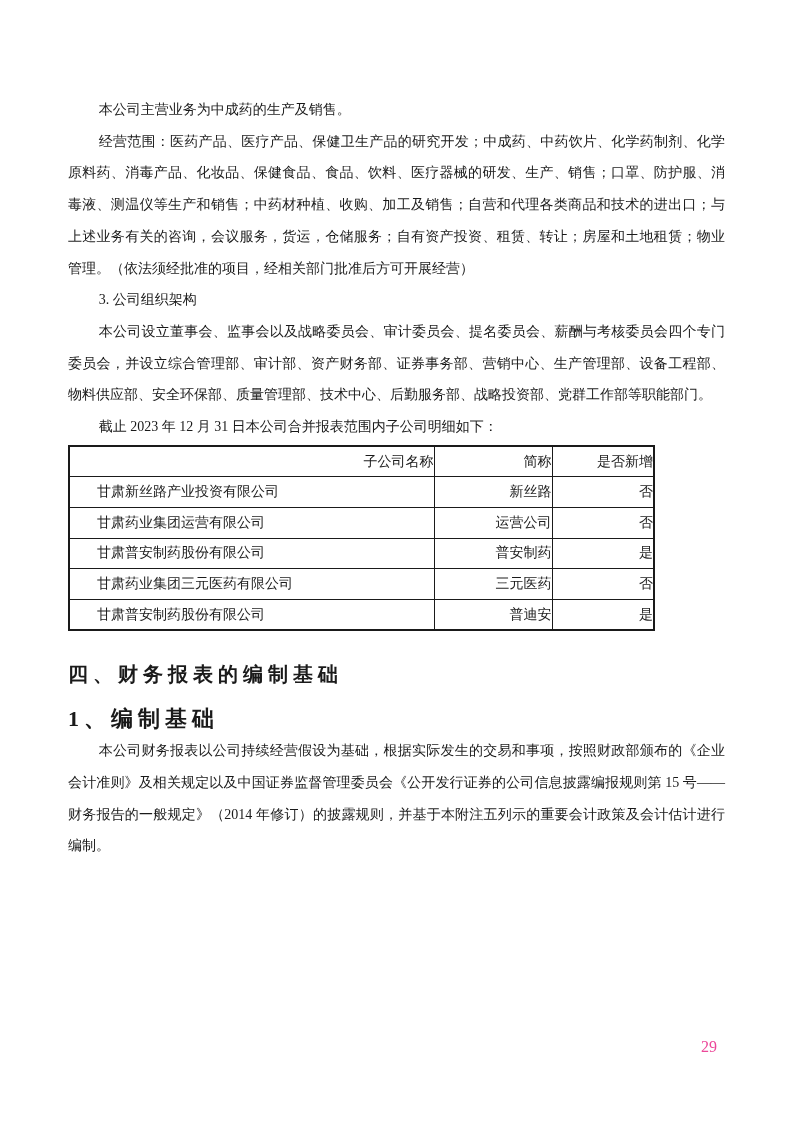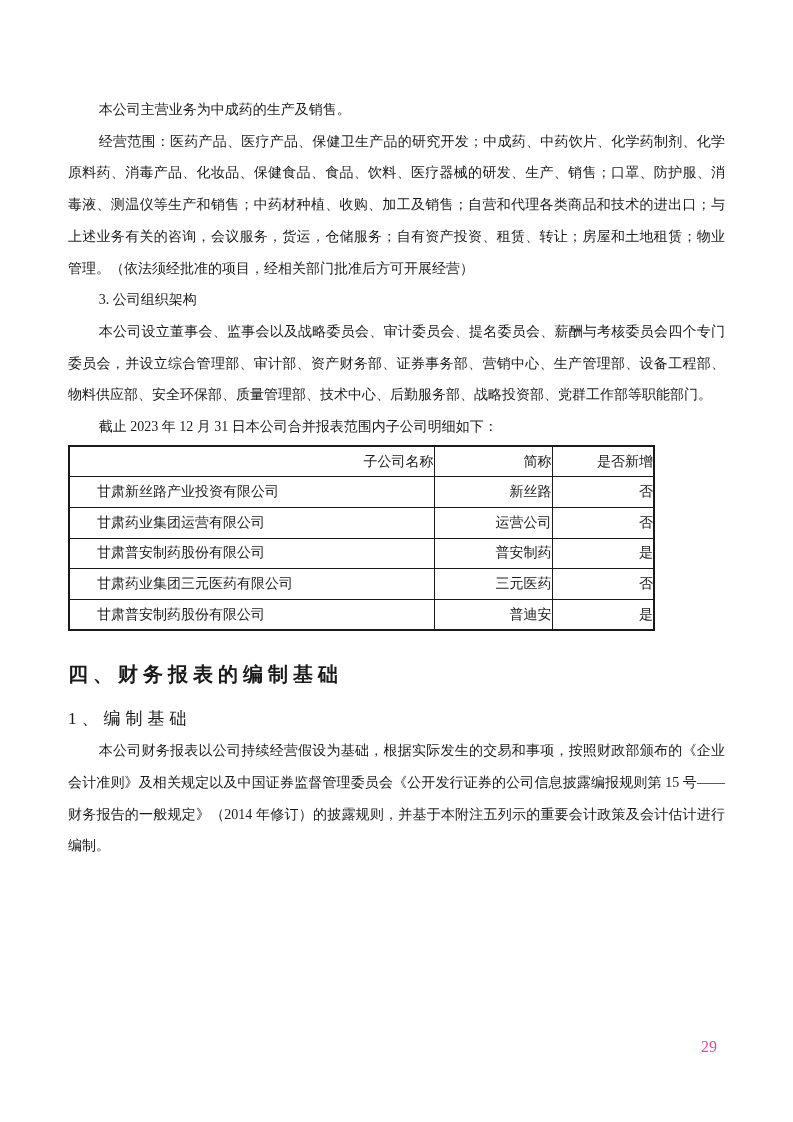--- a/index.html
+++ b/index.html
@@ -33,22 +33,22 @@
   }
   .heading-l1 {
     margin: 26px 0 0 0;
     font-size: 20px;
     font-weight: bold;
     letter-spacing: 5px;
     line-height: 34px;
   }
   .heading-l2 {
     margin: 12px 0 0 0;
-    font-size: 17px;
-    font-weight: normal;
+    font-size: 22px;
+    font-weight: bold;
     letter-spacing: 5px;
     line-height: 32px;
   }
   .para-after-heading { margin-top: 10px; }
   table.sub-table {
     border-collapse: collapse;
     table-layout: fixed;
     width: 585px;
     margin-top: 2px;
     border: 2px solid #1a1a1a;

